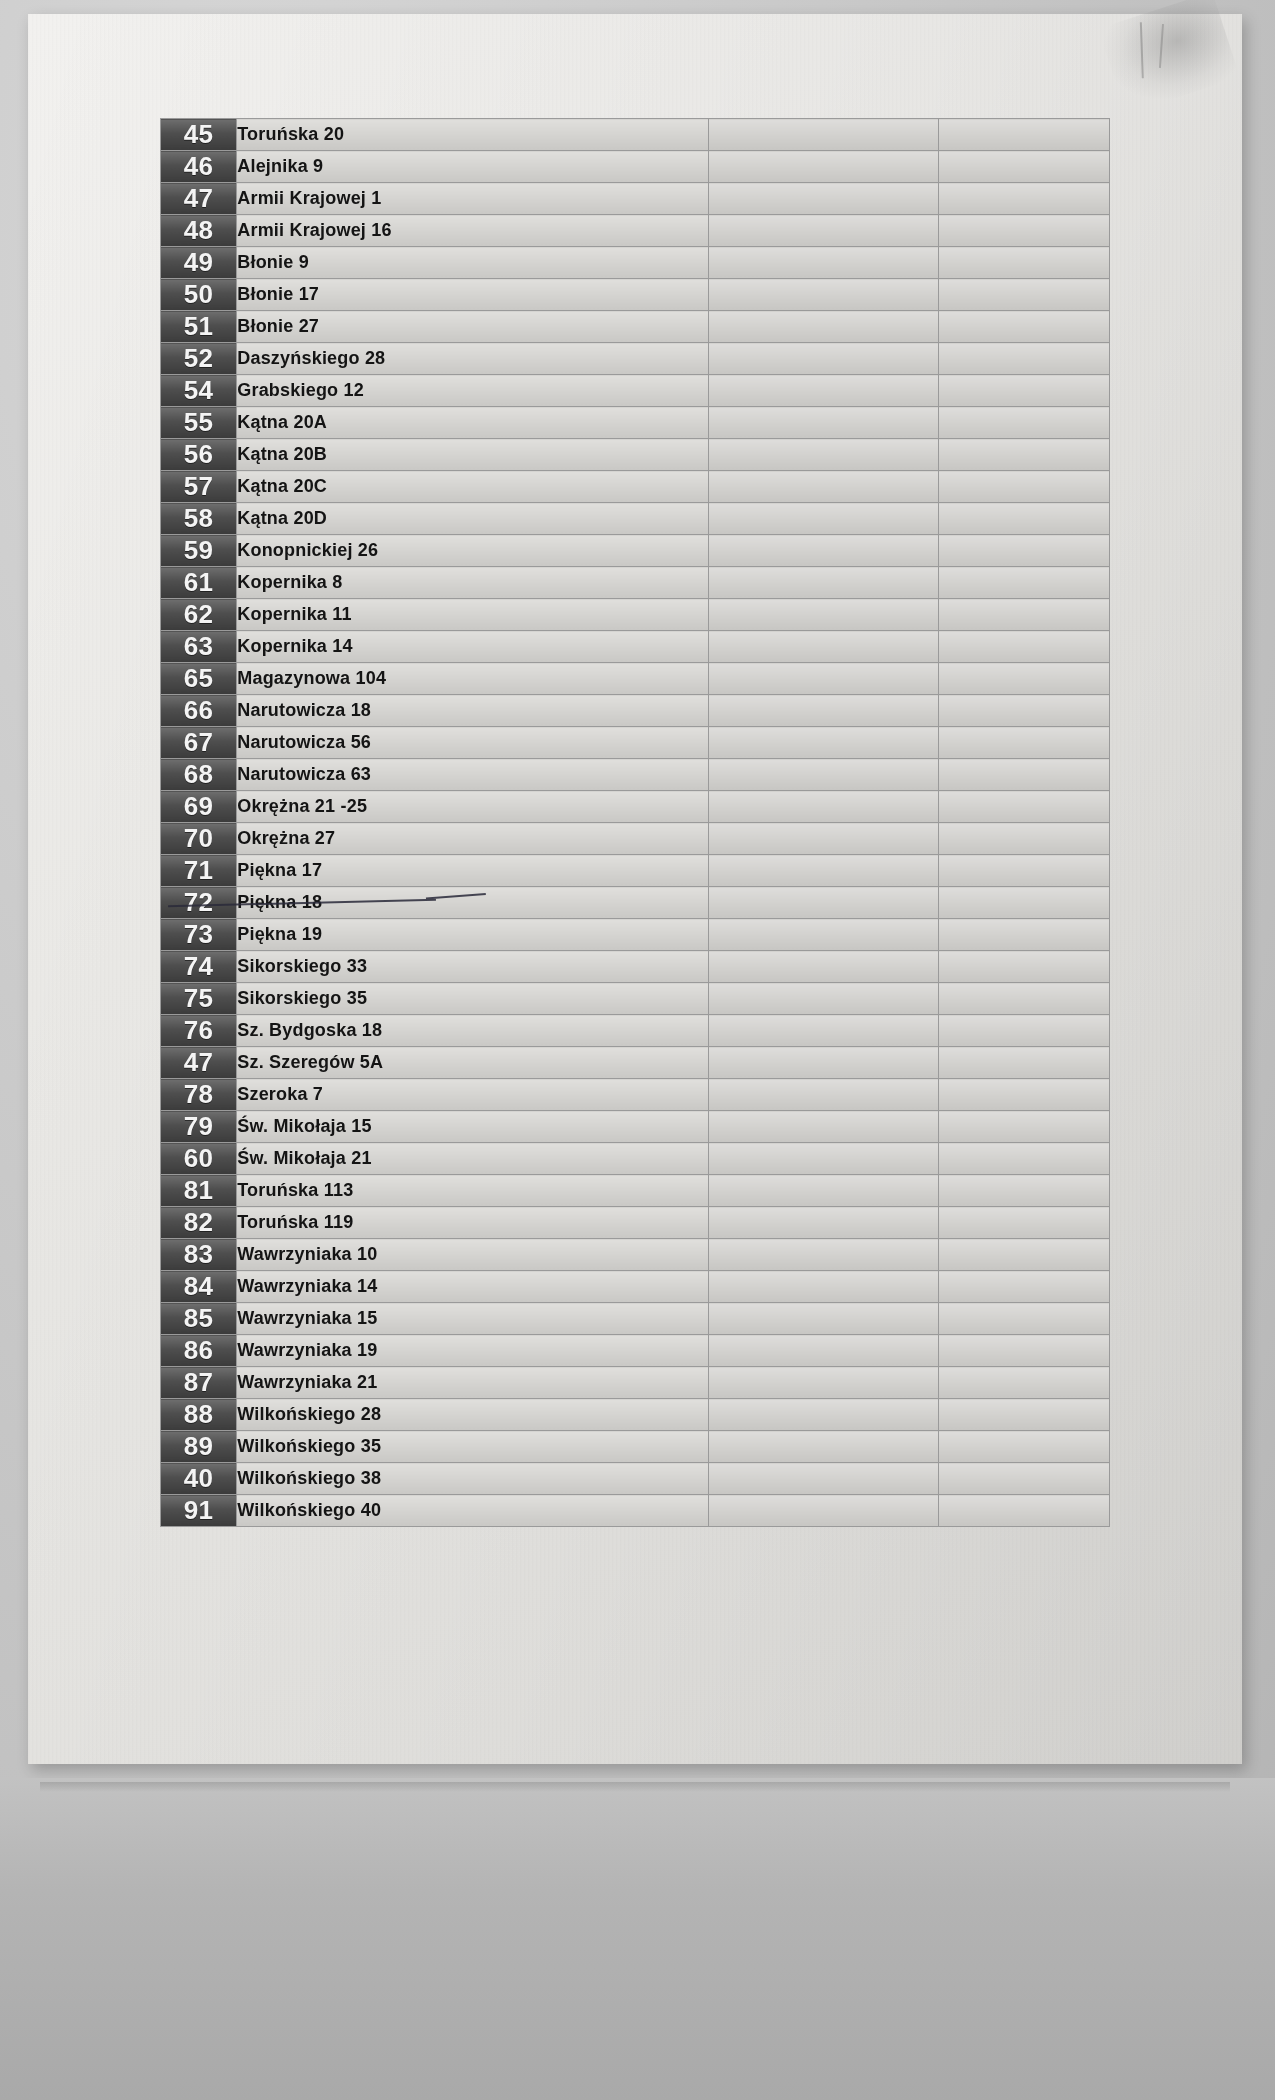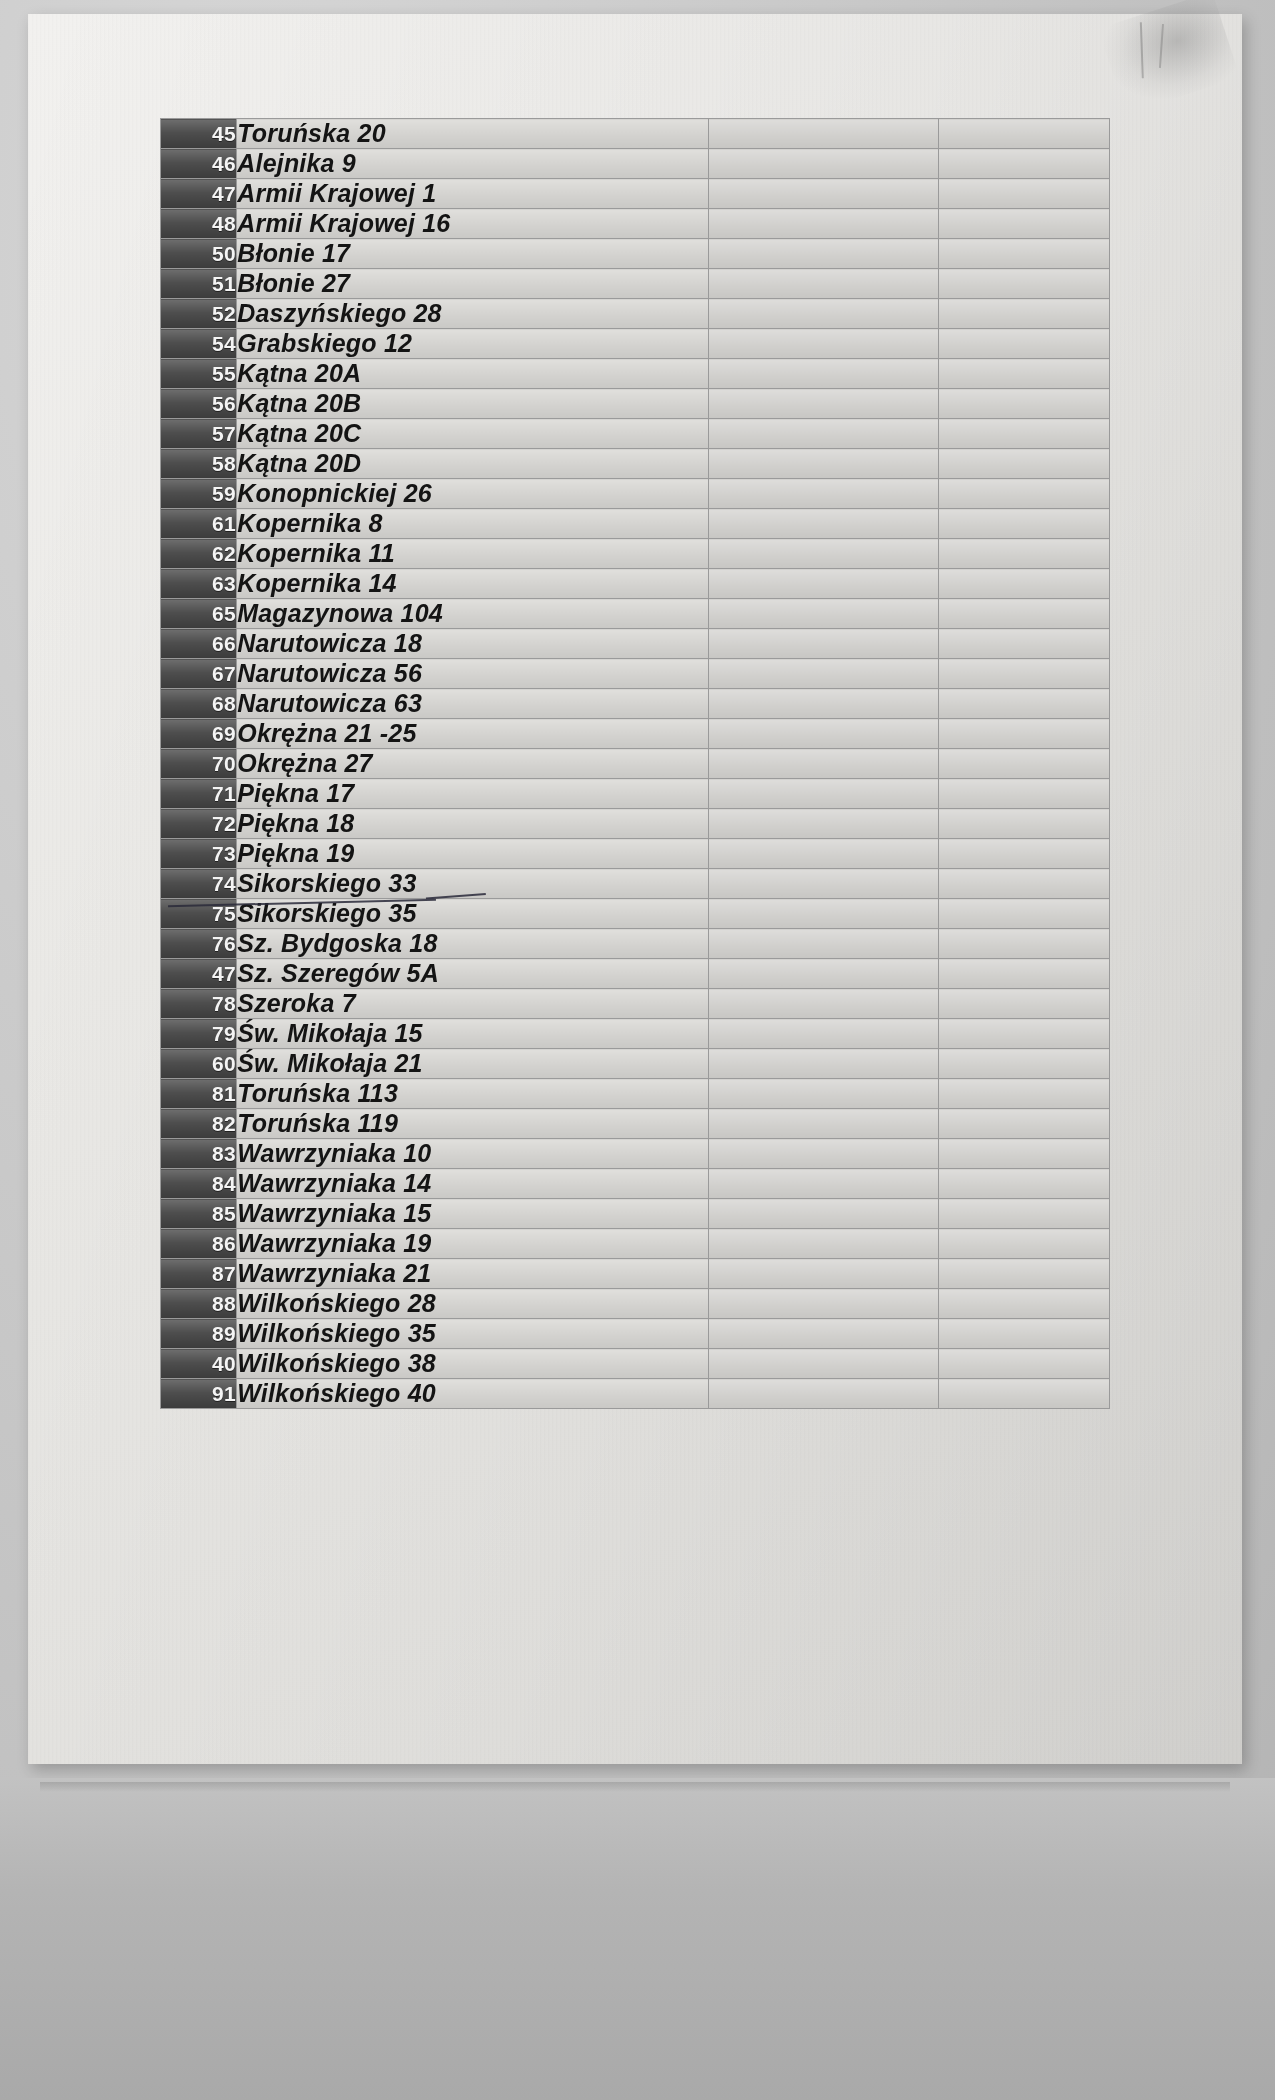--- a/index.html
+++ b/index.html
@@ -96,36 +96,35 @@
   table.addr td {
     padding: 0;
     border: 1px solid #9a9a9a;
     box-sizing: border-box;
     vertical-align: middle;
   }
   td.num {
     width: 76px;
     background: linear-gradient(180deg, #6e6e6e 0%, #4e4e4e 45%, #3b3b3b 100%);
     color: #f4f4f4;
-    text-align: right;
+    text-align: center;
     font-weight: bold;
-    font-size: 21px;
+    font-size: 26px;
     letter-spacing: 0.5px;
     text-shadow: 0 1px 0 rgba(0,0,0,0.5);
     border-color: #2f2f2f;
   }
   td.addr-name {
     width: 470px;
     background: linear-gradient(180deg, #e0dfdc 0%, #d2d1ce 60%, #c9c8c5 100%);
     color: #141414;
-    font-size: 25px;
+    font-size: 18px;
     font-weight: bold;
     padding-left: 12px;
     letter-spacing: 0.2px;
-    font-style: italic;
   }
   td.blank-a {
     width: 230px;
     background: linear-gradient(180deg, #dedddb 0%, #d0cfcc 60%, #c7c6c3 100%);
   }
   td.blank-b {
     width: 170px;
     background: linear-gradient(180deg, #dedddb 0%, #d0cfcc 60%, #c7c6c3 100%);
   }
 
@@ -213,20 +212,26 @@
           <td class="blank-a"></td>
           <td class="blank-b"></td>
         </tr>
         <tr>
           <td class="num">48</td>
           <td class="addr-name">Armii Krajowej 16</td>
           <td class="blank-a"></td>
           <td class="blank-b"></td>
         </tr>
         <tr>
+          <td class="num">49</td>
+          <td class="addr-name">Błonie 9</td>
+          <td class="blank-a"></td>
+          <td class="blank-b"></td>
+        </tr>
+        <tr>
           <td class="num">50</td>
           <td class="addr-name">Błonie 17</td>
           <td class="blank-a"></td>
           <td class="blank-b"></td>
         </tr>
         <tr>
           <td class="num">51</td>
           <td class="addr-name">Błonie 27</td>
           <td class="blank-a"></td>
           <td class="blank-b"></td>

